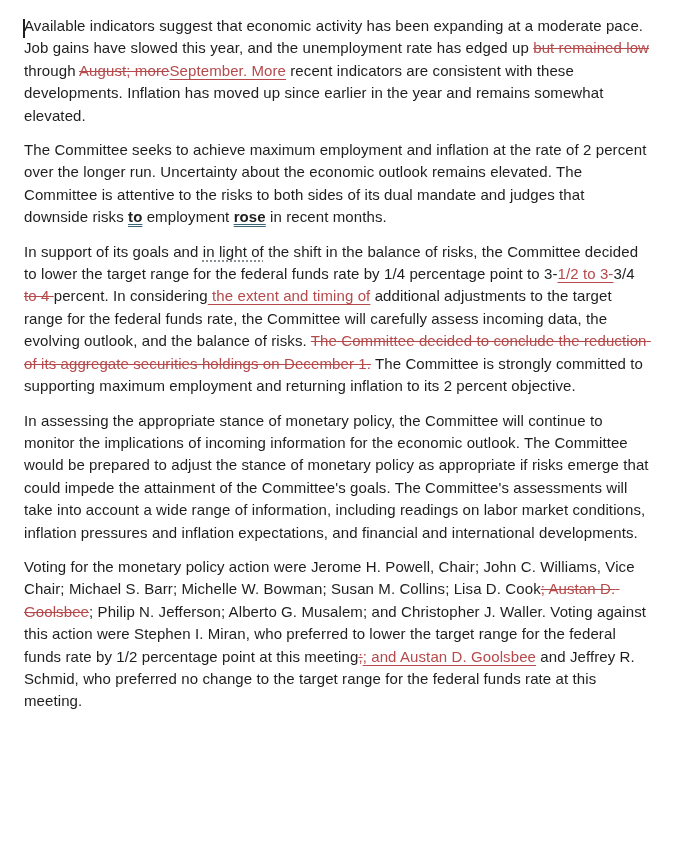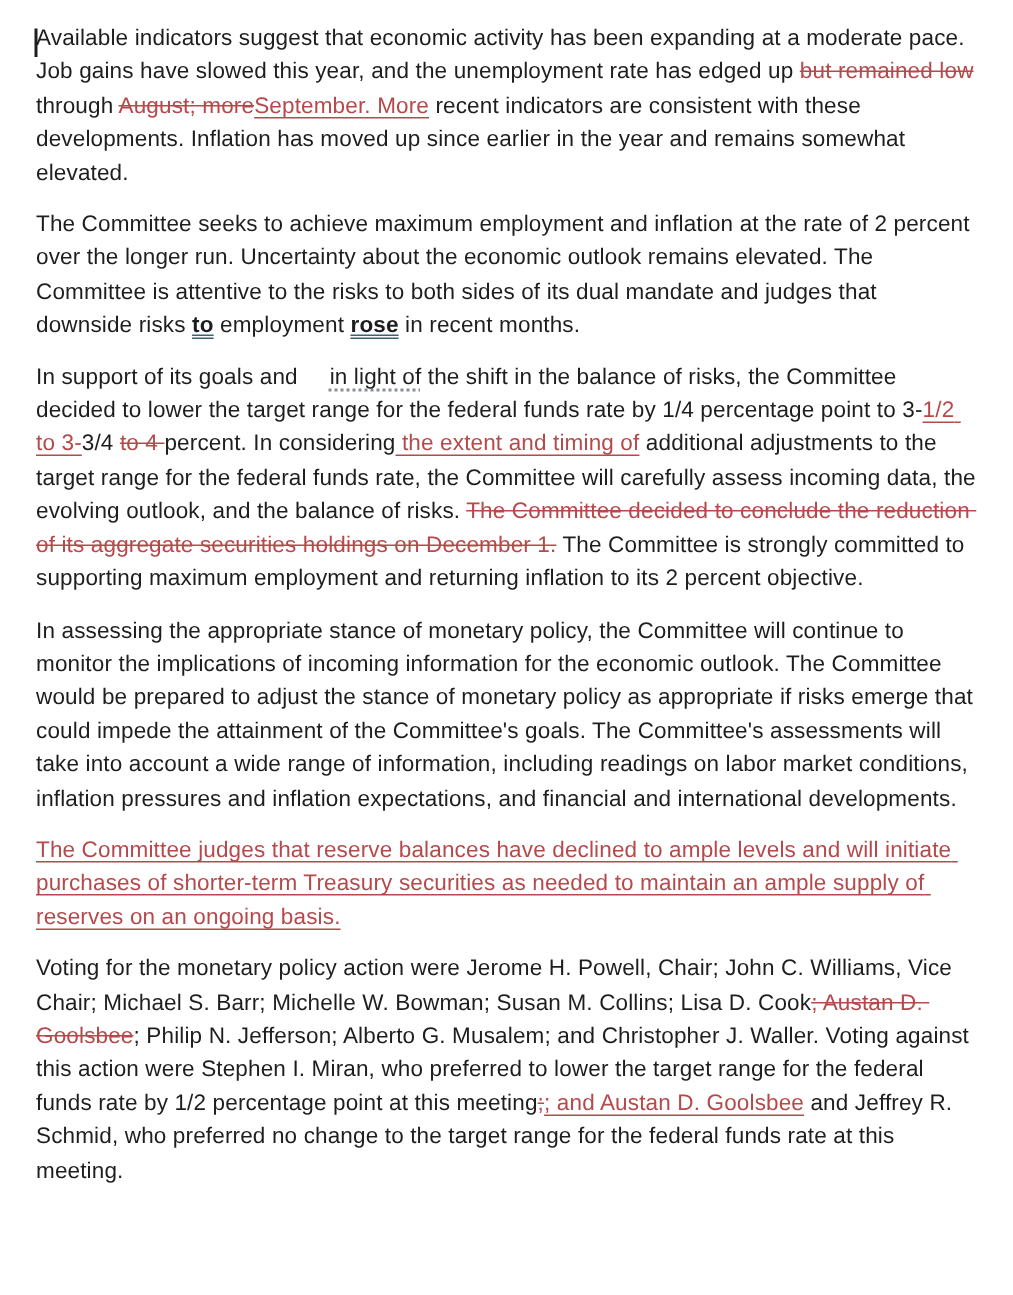--- a/index.html
+++ b/index.html
@@ -37,21 +37,20 @@
   .ins {
     color: var(--red);
     text-decoration: underline;
     text-decoration-thickness: 1.3px;
     text-underline-offset: 3px;
   }
   .dot {
     text-decoration: underline dotted #8a8f94;
     text-decoration-thickness: 2px;
     text-underline-offset: 4px;
-    margin-left: 17px;
   }
   .dbl {
     text-decoration: underline double #3a6272;
     text-decoration-thickness: 1px;
     text-underline-offset: 2px;
     font-weight: bold;
   }
   .caret {
     position: absolute;
     left: 23px;
@@ -64,16 +63,15 @@
 </head>
 <body>
 
 <div class="page">
   <div class="caret"></div>
   <div id="doc-body">
       <p class="para"><span class="run">Available indicators suggest that economic activity has been expanding at a moderate pace. Job gains have slowed this year, and the unemployment rate has edged up </span><span class="run del">but remained low</span><span class="run"> through </span><span class="run del">August; more</span><span class="run ins">September. More</span><span class="run"> recent indicators are consistent with these developments. Inflation has moved up since earlier in the year and remains somewhat elevated.</span></p>
       <p class="para"><span class="run">The Committee seeks to achieve maximum employment and inflation at the rate of 2 percent over the longer run. Uncertainty about the economic outlook remains elevated. The Committee is attentive to the risks to both sides of its dual mandate and judges that downside risks </span><span class="run dbl">to</span><span class="run"> employment </span><span class="run dbl">rose</span><span class="run"> in recent months.</span></p>
       <p class="para"><span class="run">In support of its goals and </span><span class="run dot">in light of</span><span class="run"> the shift in the balance of risks, the Committee decided to lower the target range for the federal funds rate by 1/4 percentage point to 3-</span><span class="run ins">1/2 to 3-</span><span class="run">3/4 </span><span class="run del">to 4 </span><span class="run">percent. In considering</span><span class="run ins"> the extent and timing of</span><span class="run"> additional adjustments to the target range for the federal funds rate, the Committee will carefully assess incoming data, the evolving outlook, and the balance of risks. </span><span class="run del">The Committee decided to conclude the reduction of its aggregate securities holdings on December 1.</span><span class="run"> The Committee is strongly committed to supporting maximum employment and returning inflation to its 2 percent objective.</span></p>
       <p class="para"><span class="run">In assessing the appropriate stance of monetary policy, the Committee will continue to monitor the implications of incoming information for the economic outlook. The Committee would be prepared to adjust the stance of monetary policy as appropriate if risks emerge that could impede the attainment of the Committee's goals. The Committee's assessments will take into account a wide range of information, including readings on labor market conditions, inflation pressures and inflation expectations, and financial and international developments.</span></p>
-      <p class="para"><span class="run ins">The Committee judges that reserve balances have declined to ample levels and will initiate purchases of shorter-term Treasury securities as needed to maintain an ample supply of reserves on an ongoing basis.</span></p>
       <p class="para"><span class="run">Voting for the monetary policy action were Jerome H. Powell, Chair; John C. Williams, Vice Chair; Michael S. Barr; Michelle W. Bowman; Susan M. Collins; Lisa D. Cook</span><span class="run del">; Austan D. Goolsbee</span><span class="run">; Philip N. Jefferson; Alberto G. Musalem; and Christopher J. Waller. Voting against this action were Stephen I. Miran, who preferred to lower the target range for the federal funds rate by 1/2 percentage point at this meeting</span><span class="run del">;</span><span class="run ins">; and Austan D. Goolsbee</span><span class="run"> and Jeffrey R. Schmid, who preferred no change to the target range for the federal funds rate at this meeting.</span></p>
     </div>
 </div>
 
 </body></html>

